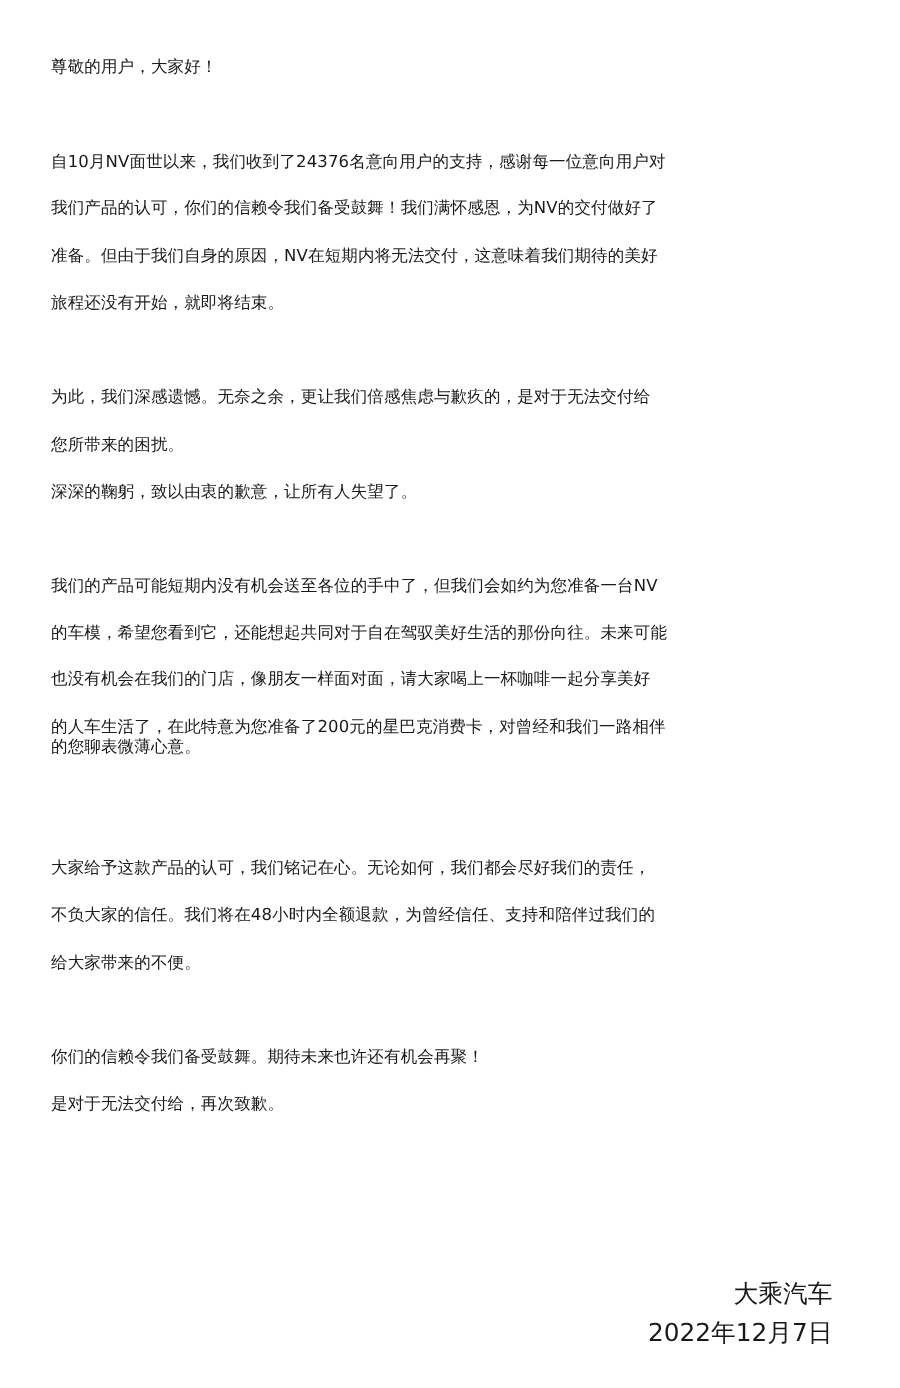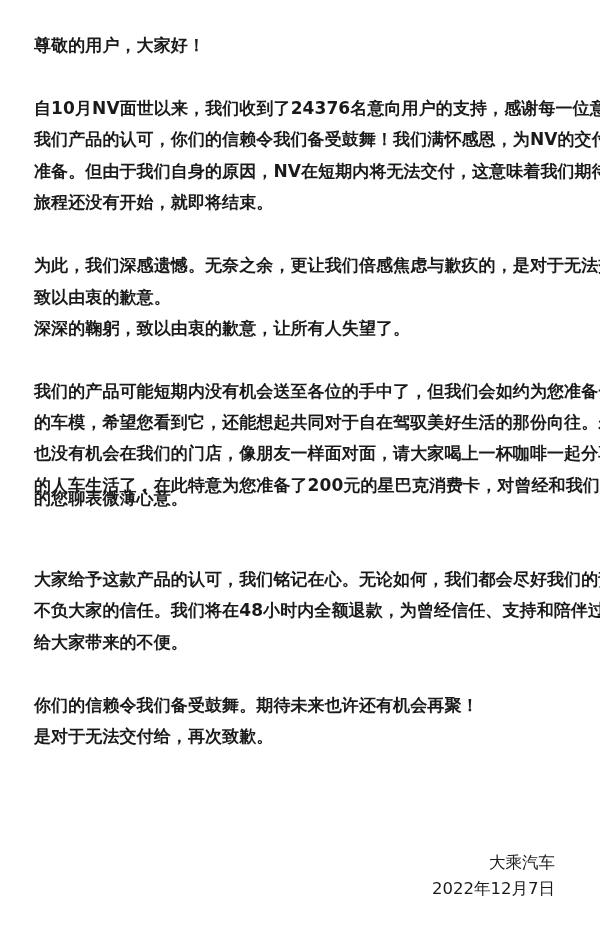--- a/index.html
+++ b/index.html
@@ -1,36 +1,36 @@
 <!DOCTYPE html>
 <html><head>
 <meta charset="utf-8">
 <style>
   html, body { margin: 0; padding: 0; background: #ffffff; }
   body { width: 600px; height: 925px; position: relative; overflow: hidden;
          font-family: "DejaVu Sans", "Liberation Sans", sans-serif; color: #1a1a1a; }
-  .line { position: absolute; left: 34px; font-size: 17px; line-height: 20px; white-space: nowrap; letter-spacing: 0.1px; font-weight: bold; }
+  .line { position: absolute; left: 34px; font-size: 11px; line-height: 20px; white-space: nowrap; letter-spacing: 0.1px; }
   .sig { position: absolute; font-size: 16.5px; line-height: 20px; white-space: nowrap; margin-top: 42px; }
 </style>
 </head>
 <body>
 
 <div>
   <div class="line" style="top:35px">尊敬的用户，大家好！</div>
 
   <div>
     <div class="line" style="top:98px">自10月NV面世以来，我们收到了24376名意向用户的支持，感谢每一位意向用户对</div>
     <div class="line" style="top:129px">我们产品的认可，你们的信赖令我们备受鼓舞！我们满怀感恩，为NV的交付做好了</div>
     <div class="line" style="top:161px">准备。但由于我们自身的原因，NV在短期内将无法交付，这意味着我们期待的美好</div>
     <div class="line" style="top:192px">旅程还没有开始，就即将结束。</div>
   </div>
 
   <div>
     <div class="line" style="top:255px">为此，我们深感遗憾。无奈之余，更让我们倍感焦虑与歉疚的，是对于无法交付给</div>
-    <div class="line" style="top:287px">致以由衷的歉意。</div>
+    <div class="line" style="top:287px">您所带来的困扰。</div>
     <div class="line" style="top:318px">深深的鞠躬，致以由衷的歉意，让所有人失望了。</div>
   </div>
 
   <div>
     <div class="line" style="top:381px">我们的产品可能短期内没有机会送至各位的手中了，但我们会如约为您准备一台NV</div>
     <div class="line" style="top:412px">的车模，希望您看到它，还能想起共同对于自在驾驭美好生活的那份向往。未来可能</div>
     <div class="line" style="top:443px">也没有机会在我们的门店，像朋友一样面对面，请大家喝上一杯咖啡一起分享美好</div>
     <div class="line" style="top:475px">的人车生活了，在此特意为您准备了200元的星巴克消费卡，对曾经和我们一路相伴</div>
     <div class="line" style="top:488px">的您聊表微薄心意。</div>
   </div>

